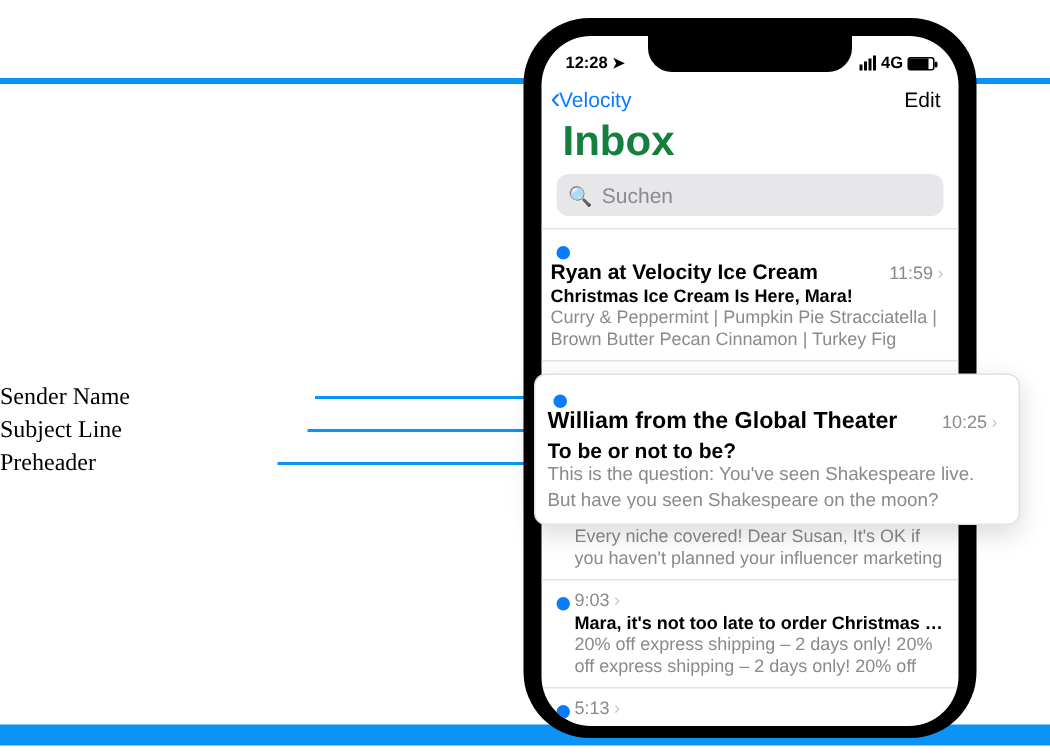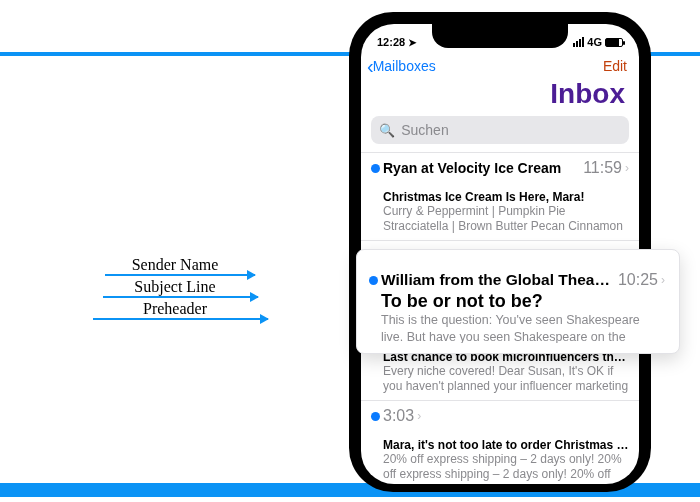--- a/index.html
+++ b/index.html
@@ -83,92 +83,91 @@
   .battery::after{content:'';position:absolute;right:-3px;top:2px;width:2px;height:4px;background:#000;border-radius:1px;}
   .battery > div{height:100%;width:80%;background:#000;}
 
   .nav-row {
     display:flex; justify-content:space-between; align-items:center;
     padding: 4px 12px 2px 6px;
     font-size: 14px;
   }
   .back { color:#0a7bff; display:flex; align-items:center; font-size:14px;}
   .back .chev { font-size:20px; line-height:14px; margin-right:-1px;}
-  .edit { color:#c2410c; }
+  .edit { color:#000000; }
 
   .title {
     font-size: 28px;
     font-weight: 700;
     padding: 2px 14px 6px;
-    color:#4c1d95;
-    text-align:right;
+    color:#15803d;
   }
   .search {
     margin: 0 10px 8px;
     background: #e7e7ea;
     border-radius: 8px;
     height: 28px;
     display:flex; align-items:center;
     padding: 0 8px;
     color:#8a8a8e;
     font-size: 14px;
   }
   .search .mag { margin-right:6px; font-size:13px;}
 
   .list { }
   .row {
     display:flex;
     padding: 6px 6px 6px 6px;
     border-top: 1px solid #e3e3e6;
     position:relative;
   }
-  .row:first-child{ border-top:1px solid #e3e3e6;}
+  .row:first-child{ border-top:1px solid #e3e3e6;flex-direction:column;}
   .dot-col { width:16px; display:flex; justify-content:center; padding-top:5px;}
   .unread-dot { width:9px;height:9px;background:#0a7bff;border-radius:50%;}
   .content-col { flex:1; min-width:0; padding-right:4px;}
   .line1 { display:flex; justify-content:space-between; align-items:baseline; gap:6px;}
   .sender { font-size:14px; font-weight:700; color:#000; white-space:nowrap; overflow:hidden; text-overflow:ellipsis;}
   .time-col { display:flex; align-items:center; gap:3px; flex-shrink:0;}
-  .time { font-size:16px; color:#8a8a8e;}
+  .time { font-size:12px; color:#8a8a8e;}
   .disclosure { color:#c6c6c9; font-size:12px;}
-  .subject { font-size:12px; font-weight:700; color:#000; white-space:nowrap; overflow:hidden; text-overflow:ellipsis; margin-top:13px;}
+  .subject { font-size:12px; font-weight:700; color:#000; white-space:nowrap; overflow:hidden; text-overflow:ellipsis; margin-top:1px;}
   .preheader { font-size:12px; color:#8a8a8e; line-height:1.25; max-height: 2.5em; overflow:hidden;}
   .clip { color:#8a8a8e; font-size:10px; position:absolute; left:4px; top:22px;}
 
   
   .callout {
     position: absolute;
     left: 356px;
     top: 249px;
     width: 324px;
     background:#fff;
     border:1px solid #e2e2e6;
     border-radius:8px;
     box-shadow: 0 6px 18px rgba(0,0,0,0.15);
-    padding: 21px 10px 10px 8px;
+    padding: 8px 10px 10px 8px;
     z-index: 20;
   }
   .callout .row { border-top:none; padding:0;}
   .callout .sender { font-size:15.5px; }
-  .callout .subject { font-size:18px; margin-top:2px;}
+  .callout .subject { font-size:14px; margin-top:2px;}
   .callout .preheader { font-size:12.5px; line-height:1.35;}
 
   
   .spacer { height: 72px; }
 
   
   .labels {
     position:absolute;
     left: 0;
     top: 254px;
     width: 360px;
     font-family: Georgia, 'Times New Roman', serif;
     color:#000;
   }
-  .label-line { display:flex; align-items:center; justify-content:flex-end; height:22px;flex-direction:column;}
+  .label-line { display:flex; align-items:center; justify-content:space-between; height:22px;}
   .label-text { font-size:16px; margin-right:10px; white-space:nowrap;}
   .arrow {
     position:relative;
     height:2px;
     background:#0b93f5;
   }
   .arrow::after{
     content:'';
     position:absolute;
     right:-1px; top:-4px;
@@ -217,21 +216,21 @@
         <span>4G</span>
         <span class="battery">
             <div></div>
           </span>
       </div>
     </div>
 
     <div class="nav-row">
       <div class="back">
         <span class="chev">‹</span>
-        <span>Mailboxes</span>
+        <span>Velocity</span>
       </div>
       <div class="edit">Edit</div>
     </div>
 
     <div class="title">Inbox</div>
 
     <div class="search">
       <span class="mag">🔍</span>
       <span>Suchen</span>
     </div>
@@ -275,21 +274,21 @@
         </div>
       </div>
 
       <div class="row">
         <div class="dot-col">
             <span class="unread-dot"></span>
           </div>
         <div class="content-col">
           <div class="line1">
             <span class="time-col">
-              <span class="time">3:03</span>
+              <span class="time">9:03</span>
               <span class="disclosure">›</span>
             </span>
           </div>
           <div class="subject">Mara, it's not too late to order Christmas cards!</div>
           <div class="preheader">20% off express shipping – 2 days only! 20% off express shipping – 2 days only! 20% off express ...</div>
         </div>
       </div>
 
       <div class="row">
         <div class="dot-col">

